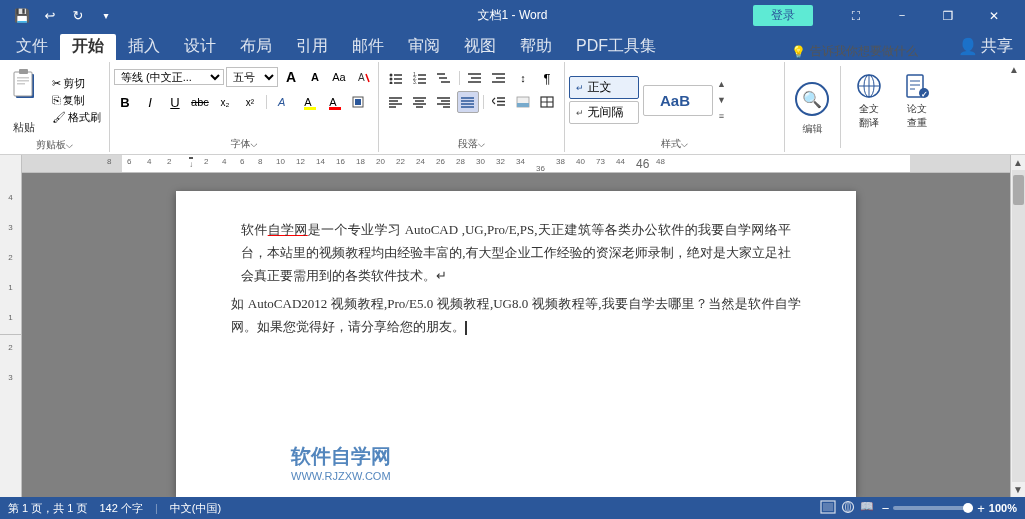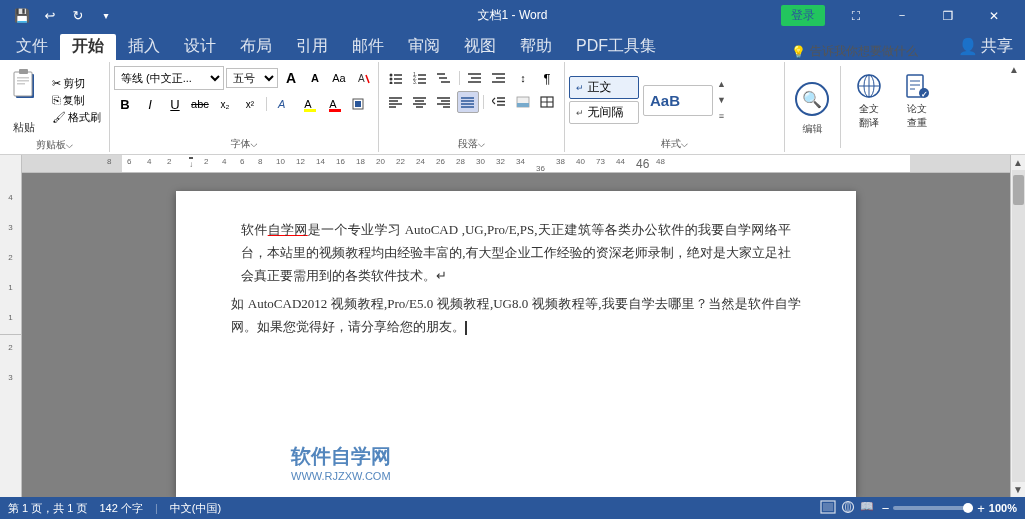--- a/index.html
+++ b/index.html
@@ -18,28 +18,28 @@
     #titlebar .title-center {
       position: absolute;
       left: 50%;
       transform: translateX(-50%);
       font-size: 12px;
       color: white;
     }
     .qat-btn { width: 28px; height: 31px; display: flex; align-items: center; justify-content: center; font-size: 13px; cursor: pointer; color: white; }
     .win-btn { width: 46px; height: 31px; display: flex; align-items: center; justify-content: center; font-size: 12px; cursor: pointer; color: white; }
     .login-btn {
-      background: #22c55e;
+      background: #5eead4;
       color: #2B579A;
       border: none;
-      padding: 2px 10px;
+      padding: 2px 18px;
       font-size: 12px;
       cursor: pointer;
       border-radius: 2px;
-      margin-right: 8px;
+      margin-right: 20px;
     }
 
     
     #tab-bar {
       background: #2B579A;
       display: flex;
       align-items: flex-end;
       height: 29px;
       padding-left: 4px;
     }
@@ -96,21 +96,21 @@
       white-space: nowrap;
       gap: 2px;
     }
     .font-top-row {
       display: flex;
       align-items: center;
       gap: 2px;
       padding: 2px;
     }
     .font-select {
-      height: 24px;
+      height: 16px;
       font-size: 11px;
       border: 1px solid #c0c0c0;
       background: white;
       padding: 0 2px;
       cursor: pointer;
       max-width: 110px;
     }
     .size-select {
       height: 20px;
       font-size: 11px;
@@ -582,21 +582,21 @@
           <div style="display:flex;flex-direction:column;gap:2px;padding:4px 2px;">
             <div style="display:flex;align-items:center;gap:4px;border:1px solid #2B579A;background:#e8f0fb;padding:2px 6px;border-radius:2px;min-width:70px;cursor:pointer;">
               <span style="font-size:9px;color:#2B579A;">↵</span>
               <span style="font-size:12px;">正文</span>
             </div>
             <div style="display:flex;align-items:center;gap:4px;border:1px solid #c0c0c0;background:white;padding:2px 6px;border-radius:2px;min-width:70px;cursor:pointer;">
               <span style="font-size:9px;color:#555;">↵</span>
               <span style="font-size:12px;">无间隔</span>
             </div>
           </div>
-          <div style="display:flex;align-items:flex-end;gap:4px;border:1px solid #c0c0c0;background:white;padding:6px 6px;border-radius:2px;min-width:70px;cursor:pointer;margin:4px 2px;align-self:center;">
+          <div style="display:flex;align-items:flex-end;gap:4px;border:1px solid #c0c0c0;background:white;padding:6px 16px;border-radius:2px;min-width:70px;cursor:pointer;margin:4px 2px;align-self:center;">
             <span style="font-size:15px;color:#2B579A;font-weight:bold;">AaB</span>
           </div>
           <div style="display:flex;flex-direction:column;align-items:center;justify-content:center;margin-left:2px;gap:6px;">
             <div style="font-size:9px;cursor:pointer;color:#555;">▲</div>
             <div style="font-size:9px;cursor:pointer;color:#555;">▼</div>
             <div style="font-size:9px;cursor:pointer;color:#555;">≡</div>
           </div>
         </div>
         <div class="rgb-footer">
           <span>样式</span>

